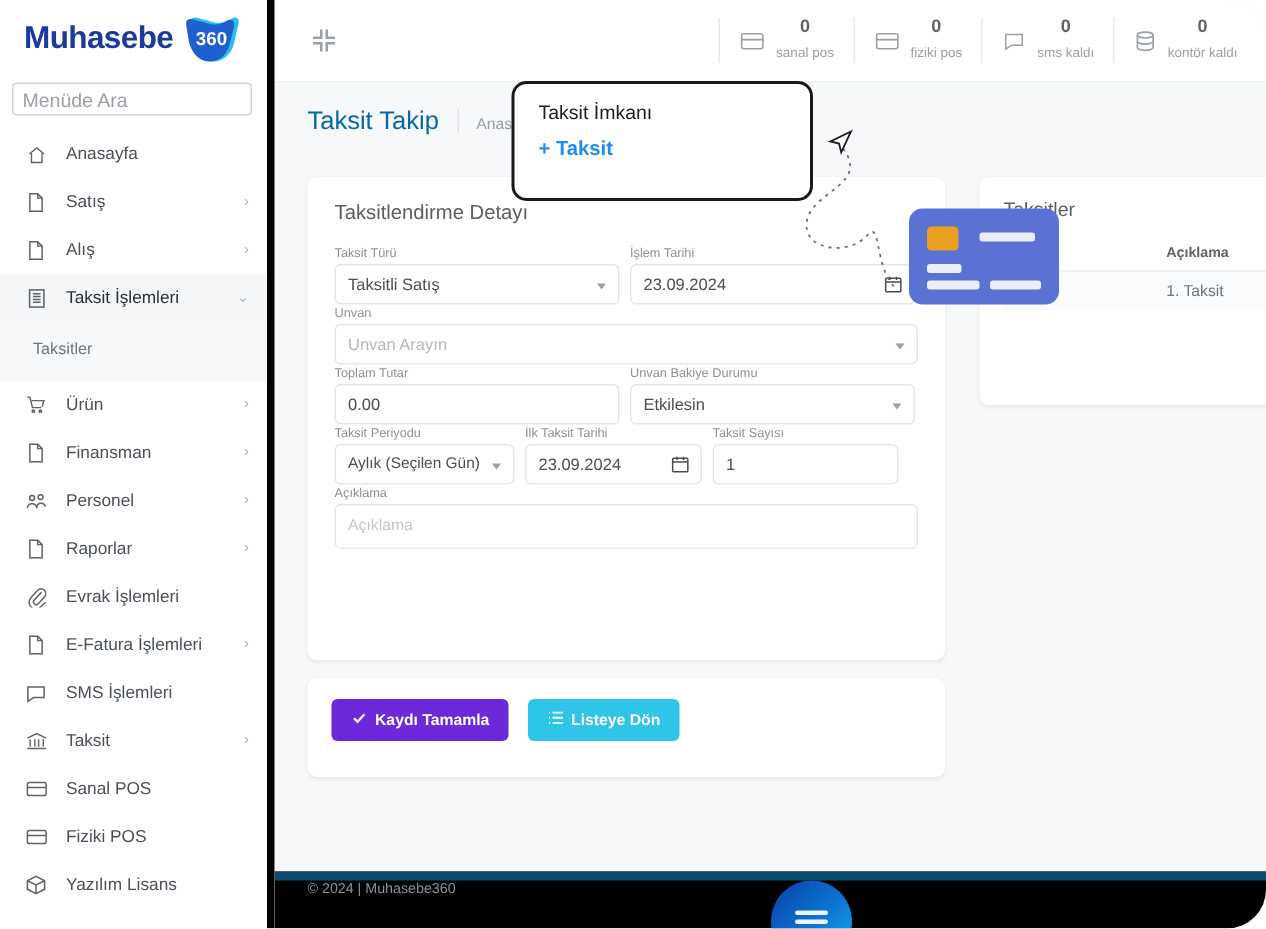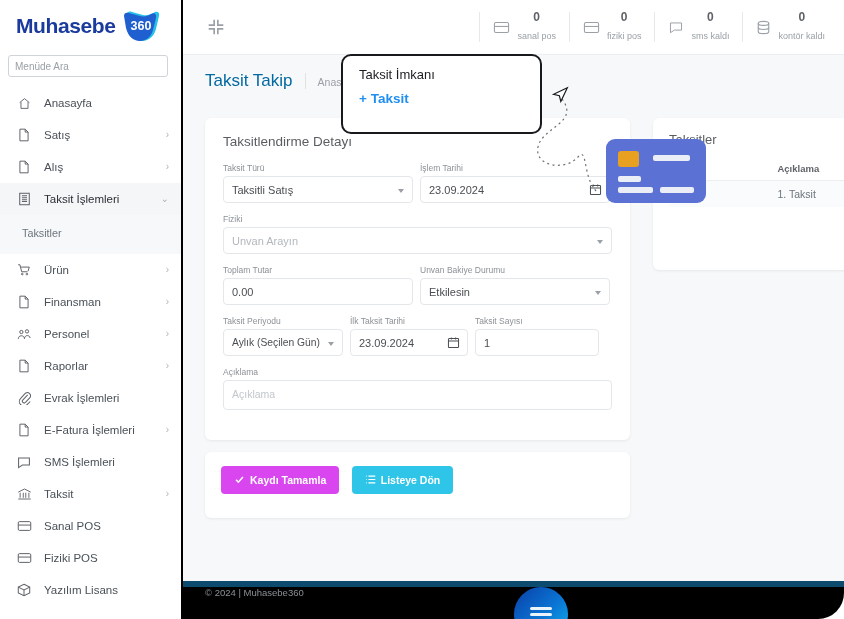--- a/index.html
+++ b/index.html
@@ -20,21 +20,21 @@
     overflow: hidden;
   }
 
   
   .sidebar {
     position: absolute;
     left: 0; top: 0;
     width: 183px;
     height: 619px;
     background: #ffffff;
-    border-right: 2px solid #000000;
+    border-right: 5px solid #000000;
     z-index: 5;
   }
   .logo-wrap {
     height: 52px;
     display: flex;
     align-items: center;
     padding-left: 16px;
   }
   .logo-text {
     font-size: 21px;
@@ -58,21 +58,21 @@
     color: #ffffff;
     padding-left: 1px;
   }
 
   .menu-search {
     margin: 3px 10px 8px 8px;
     height: 22px;
     width: 160px;
     border: 1px solid #ced4da;
     border-radius: 3px;
-    font-size: 10px;
+    font-size: 13px;
     color: #6c757d;
     padding: 0 6px;
     font-family: "Liberation Sans", sans-serif;
     background: #fff;
     outline: none;
   }
   .menu-search::placeholder { color: #9aa0a6; }
 
   .nav { padding-top: 2px; }
   .nav-item {
@@ -176,21 +176,21 @@
   }
   .form-card {
     position: absolute;
     left: 22px; top: 118px;
     width: 425px;
     height: 322px;
     padding: 16px 18px;
   }
   .card-title { font-size: 13.5px; color: #5a5e62; margin-bottom: 14px; }
 
-  .frow { display: flex; gap: 7px; margin-bottom: 11px; }
+  .frow { display: flex; gap: 7px; }
   .fgroup { display: flex; flex-direction: column; }
   .flabel { font-size: 8.5px; color: #8c9196; margin-bottom: 3px; }
   .finput {
     height: 27px;
     border: 1px solid #e4e7ea;
     border-radius: 4px;
     background: #ffffff;
     font-size: 11px;
     color: #4a4e52;
     padding: 0 8px;
@@ -242,21 +242,21 @@
     font-size: 10.5px;
     font-weight: bold;
     height: 28px;
     padding: 0 13px;
     cursor: pointer;
     display: inline-flex;
     align-items: center;
     gap: 5px;
     font-family: "Liberation Sans", sans-serif;
   }
-  .btn-green { background: #d946ef; }
+  .btn-green { background: #6d28d9; }
   .btn-cyan { background: #2fc5e8; }
 
   .right-card {
     position: absolute;
     left: 470px; top: 118px;
     width: 258px;
     height: 152px;
     padding: 14px 16px 0 16px;
   }
   .rt-title { font-size: 13px; color: #5a5e62; margin-bottom: 12px; }
@@ -646,21 +646,21 @@
                   <rect x="2" y="3.5" width="14" height="12.5" rx="1"></rect>
                   <path d="M2 7h14M6 2v3M12 2v3"></path>
                 </svg>
             </span>
           </div>
         </div>
       </div>
 
       <div class="frow">
         <div class="fgroup" style="width:392px">
-          <span class="flabel">Fiziki</span>
+          <span class="flabel">Unvan</span>
           <div class="finput fselect ph">
             <span>Unvan Arayın</span>
           </div>
         </div>
       </div>
 
       <div class="frow">
         <div class="fgroup" style="width:190px">
           <span class="flabel">Toplam Tutar</span>
           <div class="finput">

